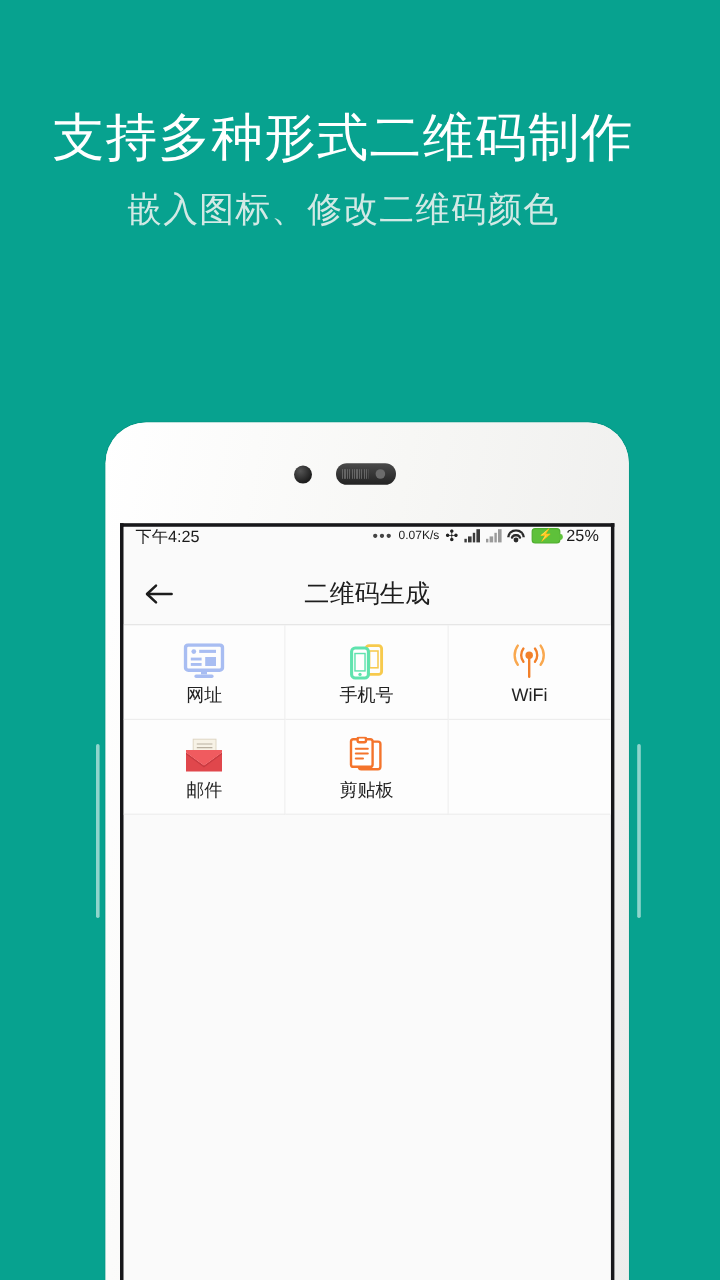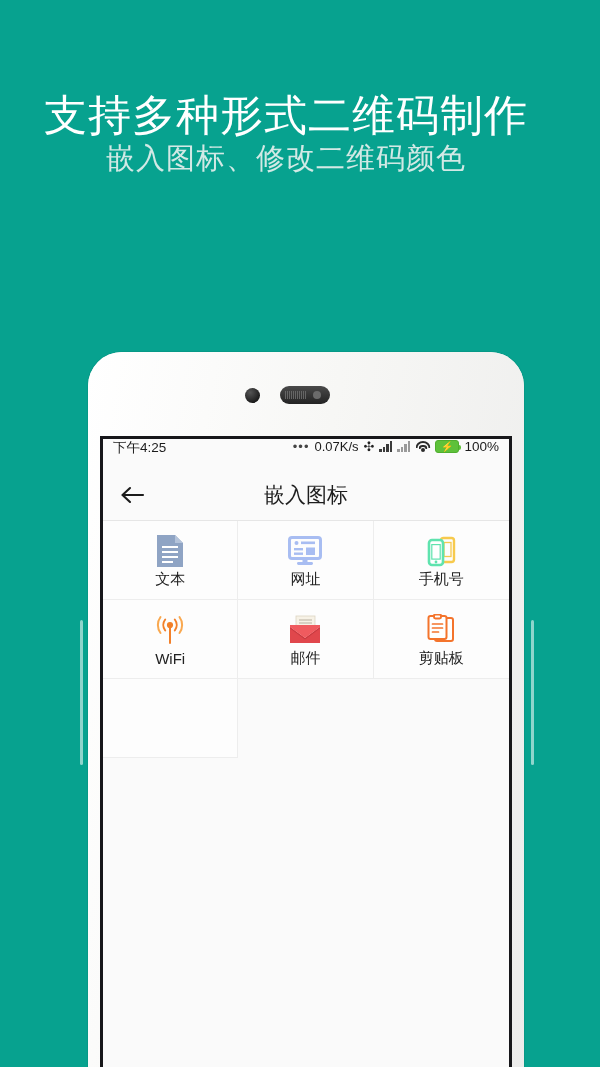--- a/index.html
+++ b/index.html
@@ -17,20 +17,21 @@
   .promo-title {
     margin-top:90px;
     font-size:43px;
     line-height:1.18;
     color:#ffffff;
     letter-spacing:1px;
     font-weight:400;
     font-family:"DejaVu Sans","Liberation Sans",sans-serif;
   }
   .promo-sub {
+    margin-top:16px;
     font-size:29px;
     line-height:1.2;
     color:#d2e9e5;
     letter-spacing:1px;
     font-weight:400;
     font-family:"DejaVu Sans","Liberation Sans",sans-serif;
   }
 
   
   .phone {
@@ -97,21 +98,21 @@
     padding:0 10px;
     font-size:13.5px;
     color:#1b1b1b;
     background:#fafafa;
     font-family:"Liberation Sans",sans-serif;
   }
   .sb-left { flex:0 0 auto; }
   .sb-spacer { flex:1 1 auto; }
   .sb-right { display:flex; align-items:center; gap:5px; }
   .dots-icon { letter-spacing:1px; font-size:13px; color:#444; line-height:1; }
-  .netspeed { font-size:13px; color:#1b1b1b; }
+  .netspeed { font-size:10px; color:#1b1b1b; }
   .bt-icon { font-size:13px; color:#222; }
   .bars { display:flex; align-items:flex-end; gap:1px; height:11px; }
   .bars i { display:block; width:2.5px; background:#3b3b3b; }
   .bars i:nth-child(1){height:3px}
   .bars i:nth-child(2){height:5px}
   .bars i:nth-child(3){height:8px}
   .bars i:nth-child(4){height:11px}
   .bars.dim i { background:#9a9a9a; }
   .wifi-icon { width:15px; height:11px; position:relative; }
   .wifi-icon span {
@@ -231,49 +232,36 @@
               <i></i>
             </span>
           <span class="wifi-icon">
               <span></span>
               <span></span>
               <span></span>
             </span>
           <span class="battery">
               <span class="bolt">⚡</span>
             </span>
-          <span class="batt-pct">100%</span>
+          <span class="batt-pct">25%</span>
         </div>
       </div>
 
       <div class="titlebar">
         <div class="back-arrow">
           <svg width="26" height="20" viewBox="0 0 26 20">
             <path d="M11 3 L3.5 10 L11 17" fill="none" stroke="#1c1c1c" stroke-width="2.1" stroke-linecap="round" stroke-linejoin="round"></path>
             <path d="M3.8 10 H24" fill="none" stroke="#1c1c1c" stroke-width="2.1" stroke-linecap="round"></path>
           </svg>
         </div>
-        <div class="page-title">嵌入图标</div>
+        <div class="page-title">二维码生成</div>
       </div>
 
       <div class="grid">
 
-        <div class="cell">
-          <div class="cell-icon">
-            <svg width="30" height="34" viewBox="0 0 30 34">
-              <path d="M2 1 H20 L28 9 V33 H2 Z" fill="#8fa4c4"></path>
-              <path d="M20 1 L28 9 H20 Z" fill="#b4c3da"></path>
-              <rect x="7" y="12" width="16" height="2" fill="#ffffff"></rect>
-              <rect x="7" y="17" width="16" height="2" fill="#ffffff"></rect>
-              <rect x="7" y="22" width="16" height="2" fill="#ffffff"></rect>
-              <rect x="7" y="27" width="11" height="2" fill="#ffffff"></rect>
-            </svg>
-          </div>
-          <div class="cell-label">文本</div>
-        </div>
 
         <div class="cell">
           <div class="cell-icon">
             <svg width="34" height="30" viewBox="0 0 34 30">
               <rect x="1.5" y="1.5" width="31" height="21" rx="2.5" fill="none" stroke="#a8bdf2" stroke-width="3"></rect>
               <circle cx="8.5" cy="7" r="2" fill="#a8bdf2"></circle>
               <rect x="13" y="5.5" width="14" height="2.6" fill="#a8bdf2"></rect>
               <rect x="6" y="12" width="9" height="2.4" fill="#a8bdf2"></rect>
               <rect x="6" y="16.5" width="9" height="2.4" fill="#a8bdf2"></rect>
               <rect x="18" y="11.5" width="9" height="7.5" fill="#a8bdf2"></rect>

